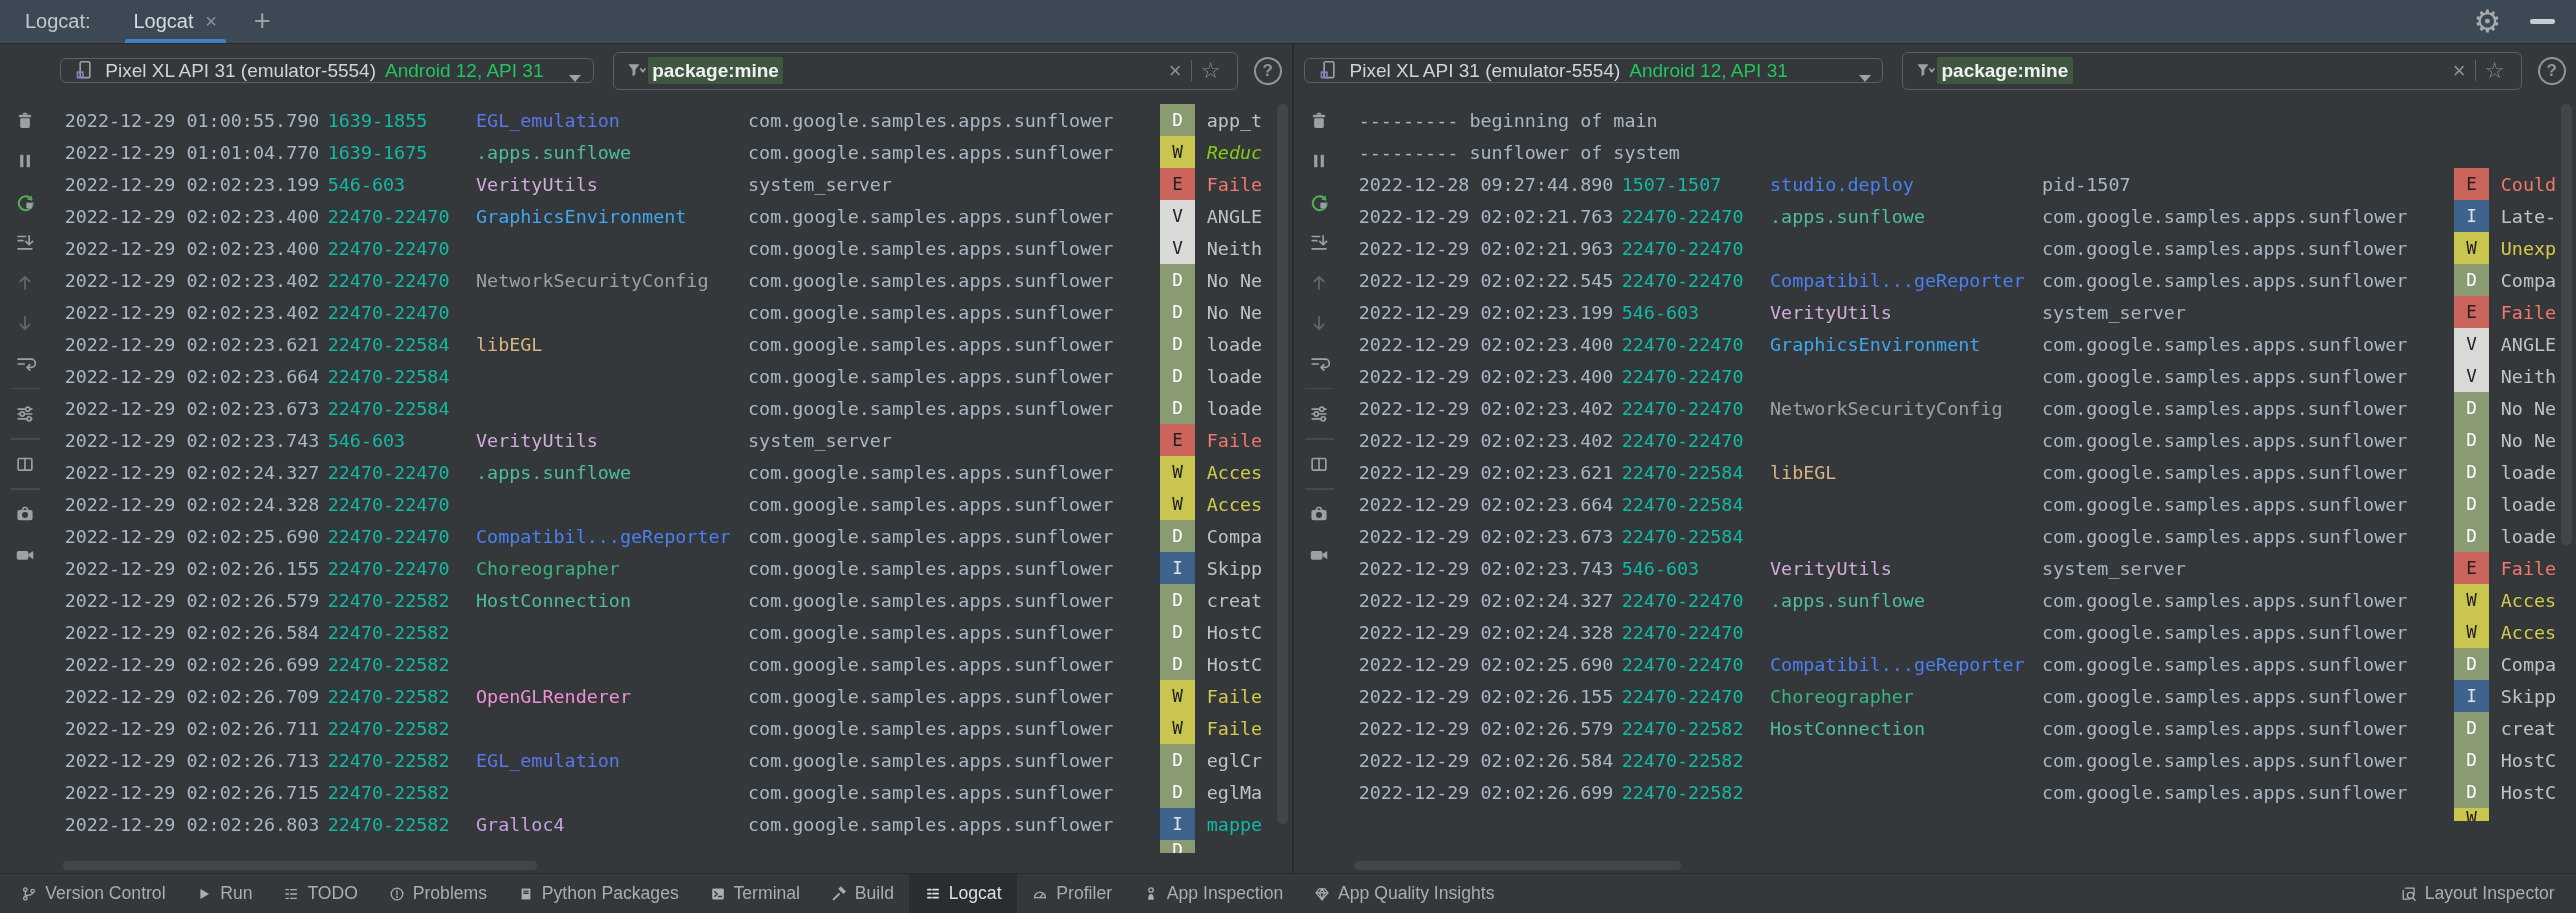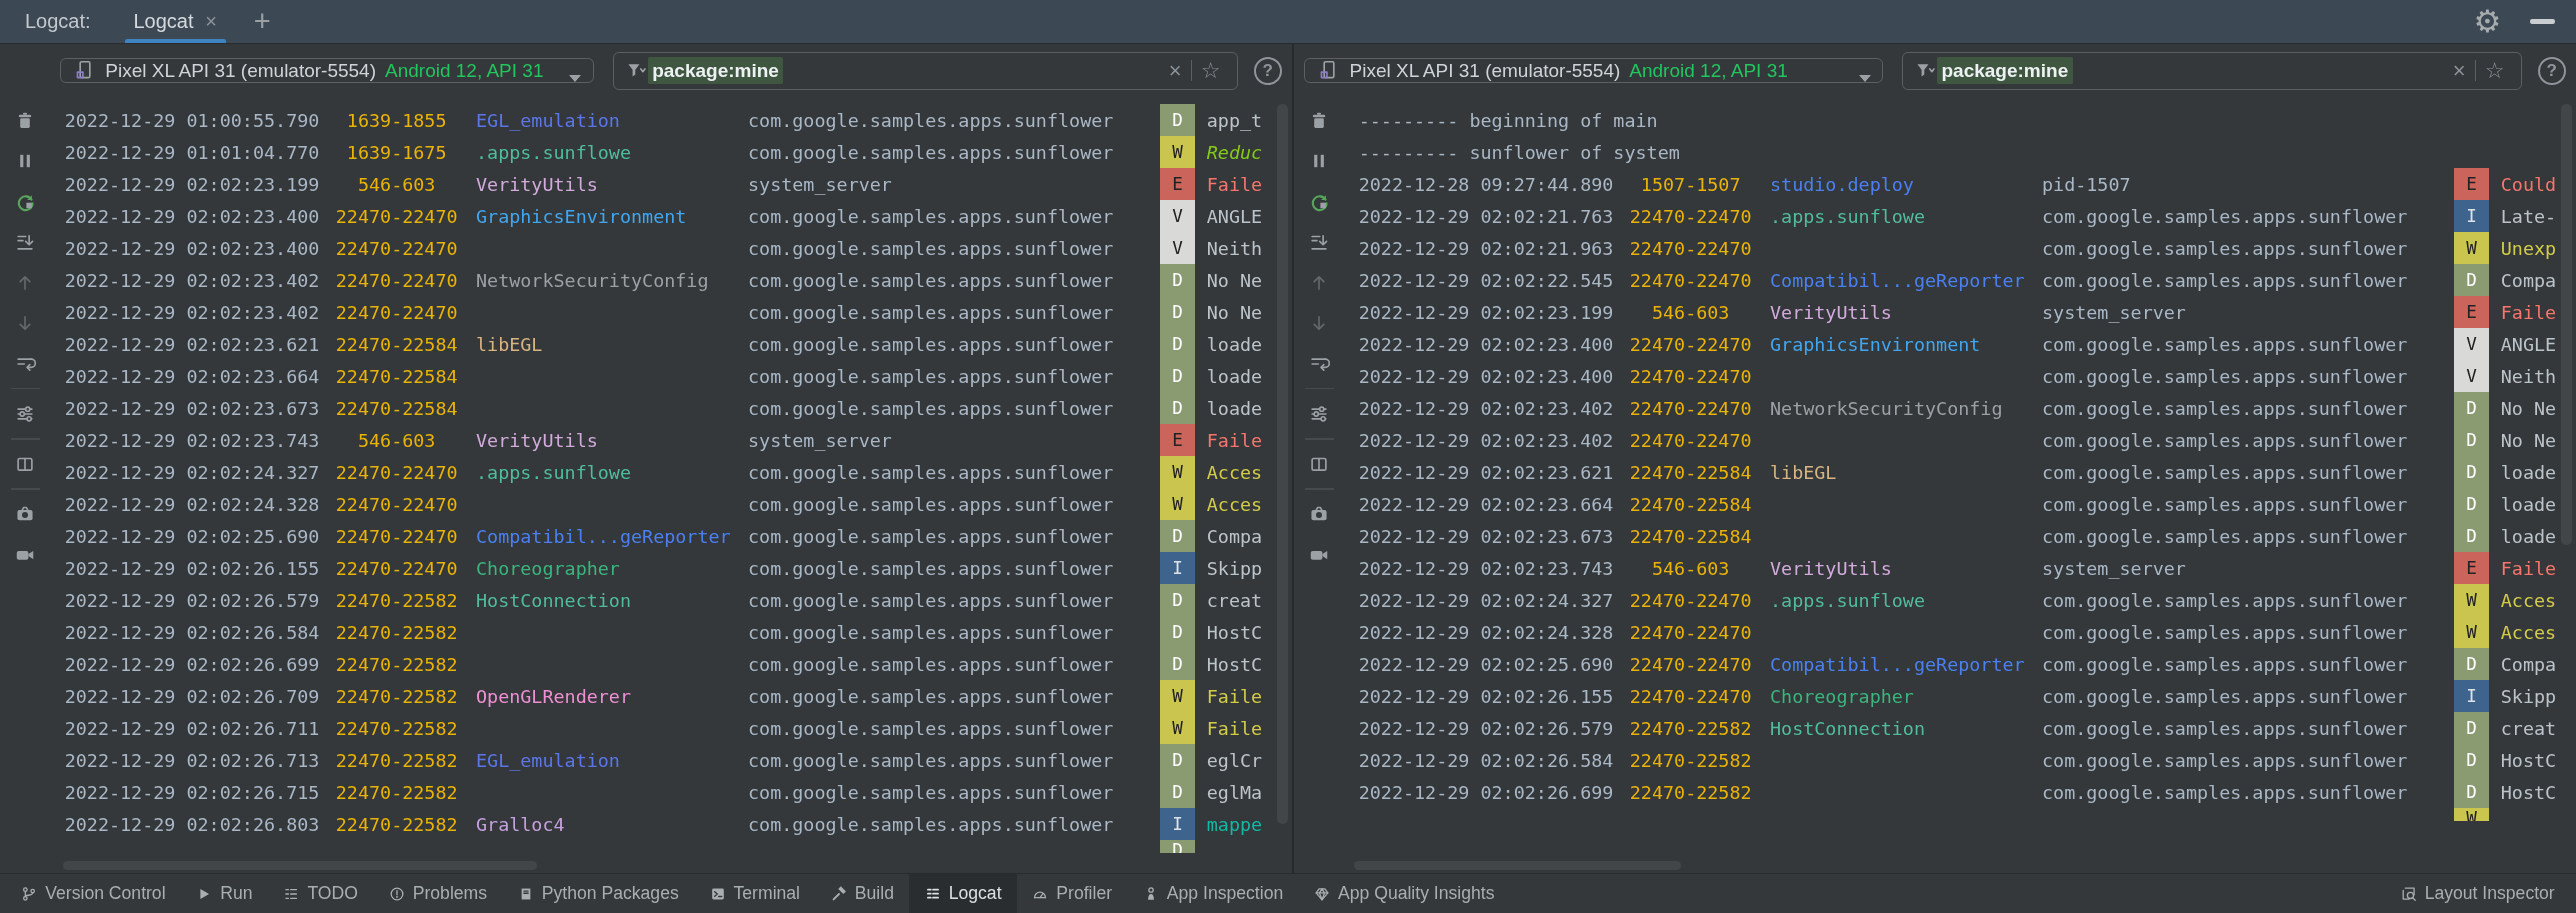--- a/index.html
+++ b/index.html
@@ -60,21 +60,21 @@
   .tbi.dim svg { stroke:#64696c; }
   .strip-sep { width:29px; height:1.5px; background:#464a4c; margin:-4.4px 0; }
   .log-container { flex:1; position:relative; overflow:hidden; }
   .log-rows { padding-top:7.4px; }
   .log-row { display:grid;
              grid-template-columns:14.7px 263px 138px 10.3px 272px 378px 34px 35px 11.8px 1fr;
              height:32px; align-items:center;
              font-family:"DejaVu Sans Mono", monospace; font-size:18.4px; }
   .log-row.partial { height:12.5px; overflow:hidden; }
   .c-time { grid-column:2; color:#a9b7c6; white-space:nowrap; }
-  .c-pid  { grid-column:3; color:#eab308; text-align:center; white-space:nowrap; }
+  .c-pid  { grid-column:3; color:#14b8a6; text-align:left; white-space:nowrap; }
   .c-tag  { grid-column:5; white-space:nowrap; overflow:hidden; }
   .c-pkg  { grid-column:6; color:#a9b7c6; white-space:nowrap; overflow:hidden; }
   .c-badge{ grid-column:8; height:100%; display:flex; align-items:center;
             justify-content:center; font-size:17.6px; }
   .c-msg  { grid-column:10; white-space:nowrap; overflow:hidden; }
   .c-banner { grid-column:2 / -1; color:#a9b7c6; white-space:nowrap; }
   .vscroll { position:absolute; width:10.3px; border-radius:5.1px; background:#4e5254; opacity:.55; }
   .hscroll { position:absolute; bottom:2.9px; height:8.8px; border-radius:4.4px;
              background:#4e5254; opacity:.55; }
   .panel-left  .vscroll { right:4.4px; top:7.4px; height:720px; }

